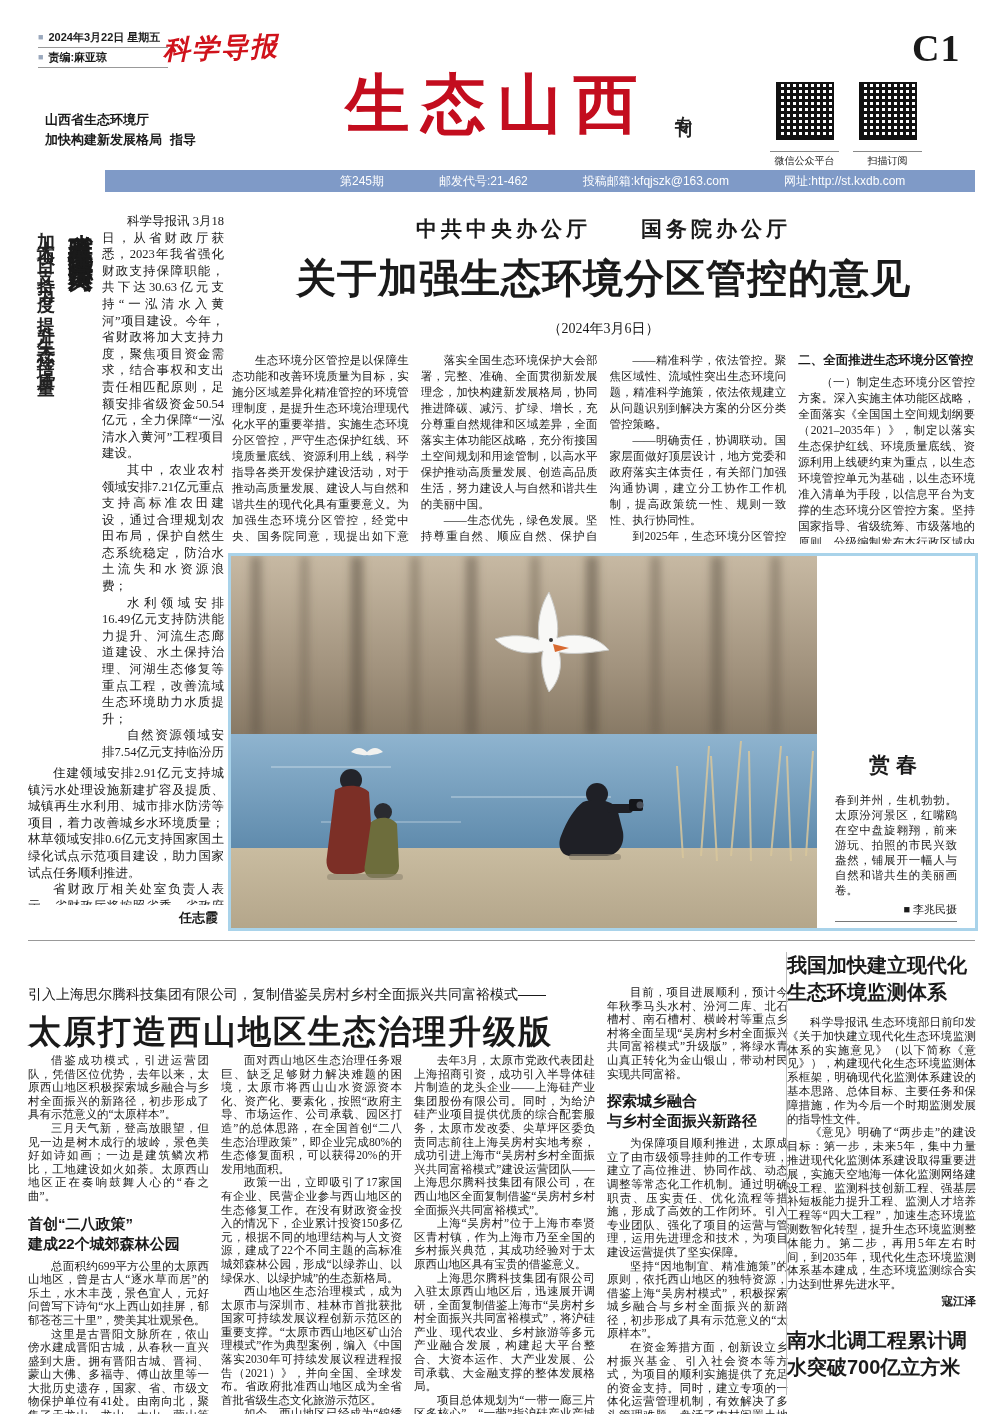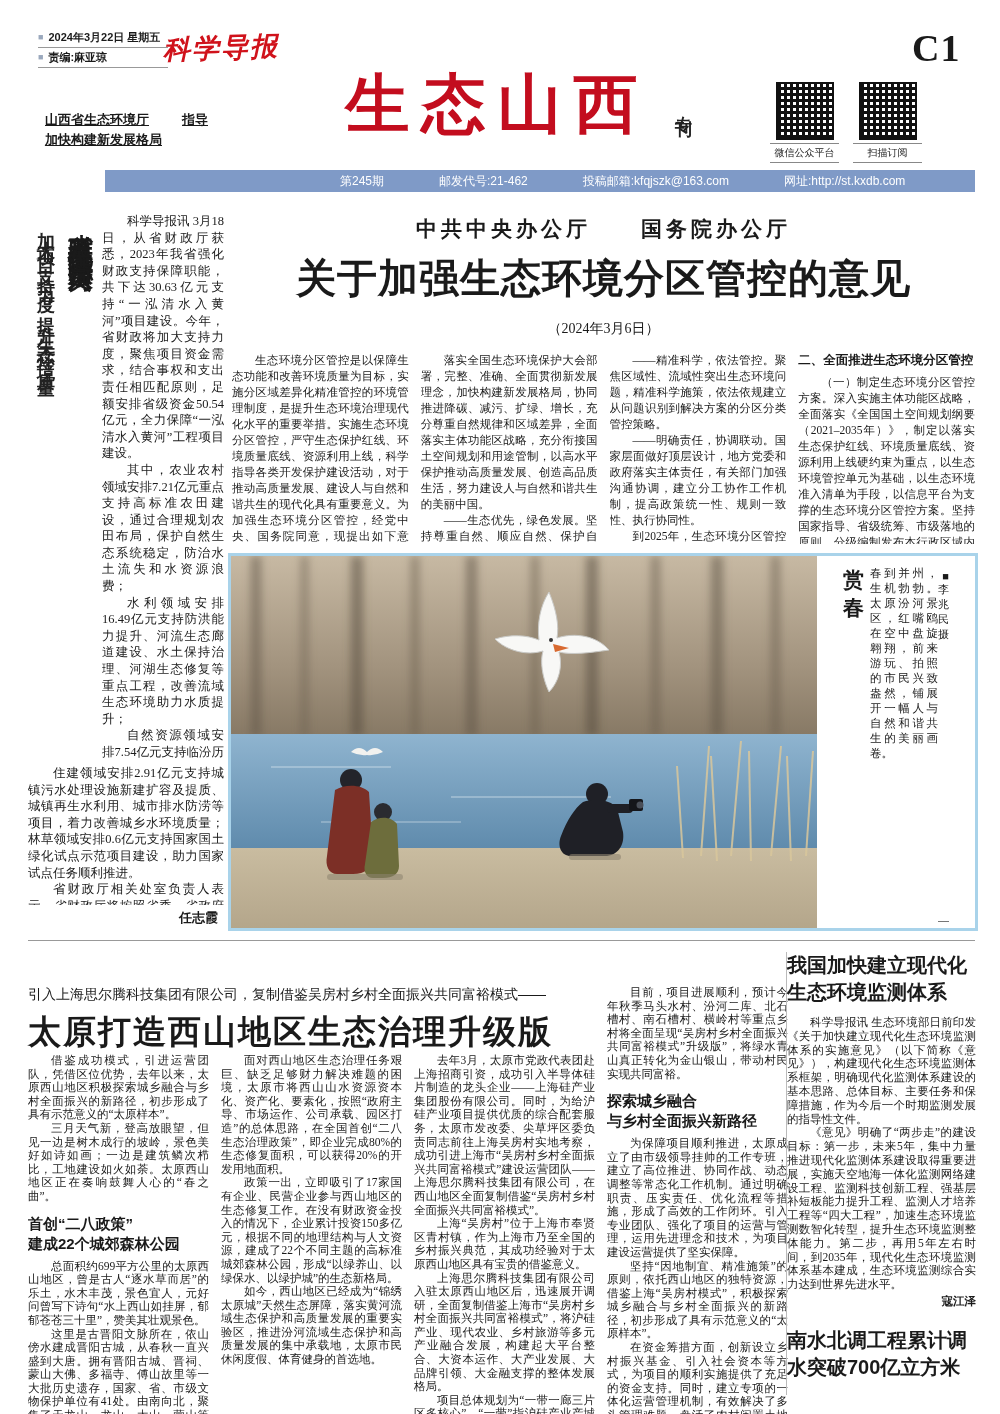--- a/index.html
+++ b/index.html
@@ -7,34 +7,34 @@
         font-family:"Liberation Serif","DejaVu Serif",serif;color:#1a1a1a;}
   .sans{font-family:"Liberation Sans","DejaVu Sans",sans-serif;}
 
   
   .meta-top{position:absolute;left:38px;top:28px;width:130px;font-size:11px;font-weight:bold;}
   .meta-row{display:flex;align-items:center;gap:5px;border-bottom:1px solid #999;padding:2px 0;}
   .sq{color:#9aa8bd;font-size:9px;line-height:1;}
   .logo{position:absolute;left:163px;top:30px;color:#d0121b;font-size:27px;font-weight:bold;
         font-style:italic;letter-spacing:2px;transform:rotate(-2deg);}
   .orgs{position:absolute;left:45px;top:110px;font-size:13px;font-weight:bold;line-height:20px;}
-  .orgs-wrap{display:flex;align-items:flex-start;gap:20px;text-decoration:underline;}
+  .orgs-wrap{display:flex;align-items:flex-end;gap:8px;}
   .org-label{font-size:13px;font-weight:bold;}
   .edition-title{position:absolute;left:325px;top:70px;width:345px;text-align:center;
         color:#c30d1e;font-size:64px;font-weight:900;letter-spacing:12px;line-height:1.1;}
   .edition-sub{position:absolute;left:672px;top:102px;writing-mode:vertical-rl;
         font-size:17px;letter-spacing:6px;color:#222;font-weight:bold;}
   .page-no{position:absolute;left:912px;top:26px;font-size:38px;font-weight:bold;letter-spacing:1px;}
   .qr-area{position:absolute;left:770px;top:82px;width:152px;display:flex;gap:14px;}
   .qr-cell{flex:1;text-align:center;}
   .qr{width:54px;height:54px;margin:0 auto;background:
       repeating-linear-gradient(0deg,#111 0 3px,transparent 3px 6px),
       repeating-linear-gradient(90deg,#111 0 3px,transparent 3px 6px);
       border:2px solid #111;}
-  .qr-label{font-size:10px;margin-top:3px;border-top:1px solid #888;border-bottom:1px solid #888;
+  .qr-label{font-size:10px;margin-top:11px;border-top:1px solid #888;border-bottom:1px solid #888;
       padding:2px 0;text-align:center;}
 
   .issue-bar{position:absolute;left:105px;top:170px;width:870px;height:22px;background:#7f9ac7;
       color:#fff;font-size:12px;display:flex;align-items:center;gap:55px;padding-left:235px;
       box-sizing:border-box;}
 
   
   .left-article{position:absolute;left:28px;top:213px;width:196px;height:722px;}
   .la-top{display:flex;height:548px;}
   .la-subtitle{writing-mode:vertical-rl;font-size:18px;letter-spacing:9px;width:30px;
@@ -55,21 +55,21 @@
   .ma-cols{display:flex;gap:12px;margin-top:14px;height:192px;}
   .ma-col{flex:1;font-size:11.5px;line-height:16px;text-align:justify;overflow:hidden;}
   .sec-head{font-family:"Liberation Sans","DejaVu Sans",sans-serif;font-weight:bold;margin:8px 0 6px;}
   .sec-head.h1{font-size:14px;}
   .sec-head.h2{font-size:12.5px;margin-top:0;}
 
   
   .photo-frame{position:absolute;left:228px;top:553px;width:750px;height:378px;
       border:3px solid #a9d3ea;box-sizing:border-box;display:flex;background:#fff;}
   .photo-art{width:586px;height:100%;display:block;}
-  .photo-caption{flex:1;display:flex;flex-direction:row;padding:10px 26px 6px;box-sizing:border-box;}
+  .photo-caption{flex:1;display:flex;flex-direction:column;padding:10px 18px 6px;box-sizing:border-box;}
   .cap-spacer{flex:1;}
   .cap-title{text-align:center;font-size:21px;font-weight:bold;letter-spacing:6px;margin-bottom:14px;}
   .cap-text{font-size:11.5px;line-height:15px;text-align:justify;}
   .cap-credit{text-align:right;font-size:11px;margin-top:4px;border-bottom:1px solid #777;padding-bottom:4px;}
 
   .section-rule{position:absolute;left:28px;top:940px;width:947px;border-top:1px solid #999;}
 
   
   .bottom-article{position:absolute;left:28px;top:952px;width:760px;height:443px;margin-top:34px;}
   .ba-header{position:absolute;left:0;top:0;width:560px;}
@@ -296,29 +296,30 @@
 建成22个城郊森林公园</div>
         <div>
             <p class="para">总面积约699平方公里的太原西山地区，曾是古人“逐水草而居”的乐土，水木丰茂，景色宜人，元好问曾写下诗句“水上西山如挂屏，郁郁苍苍三十里”，赞美其壮观景色。</p>
             <p class="para">这里是古晋阳文脉所在，依山傍水建成晋阳古城，从春秋一直兴盛到大唐。拥有晋阳古城、晋祠、蒙山大佛、多福寺、傅山故里等一大批历史遗存，国家、省、市级文物保护单位有41处。由南向北，聚集了天龙山、龙山、太山、蒙山等名山，可谓是山山有文物、山山有历史、山山有美景。</p>
           </div>
       </div>
       <div class="ba-col offset">
         <div>
             <p class="para">面对西山地区生态治理任务艰巨、缺乏足够财力解决难题的困境，太原市将西山山水资源资本化、资产化、要素化，按照“政府主导、市场运作、公司承载、园区打造”的总体思路，在全国首创“二八生态治理政策”，即企业完成80%的生态修复面积，可以获得20%的开发用地面积。</p>
             <p class="para">政策一出，立即吸引了17家国有企业、民营企业参与西山地区的生态修复工作。在没有财政资金投入的情况下，企业累计投资150多亿元，根据不同的地理结构与人文资源，建成了22个不同主题的高标准城郊森林公园，形成“以绿养山、以绿保水、以绿护城”的生态新格局。</p>
+            <p class="para">西山地区生态治理模式，成为太原市与深圳市、桂林市首批获批国家可持续发展议程创新示范区的重要支撑。“太原市西山地区矿山治理模式”作为典型案例，编入《中国落实2030年可持续发展议程进程报告（2021）》，并向全国、全球发布。省政府批准西山地区成为全省首批省级生态文化旅游示范区。</p>
             <p class="para">如今，西山地区已经成为“锦绣太原城”天然生态屏障，落实黄河流域生态保护和高质量发展的重要实验区，推进汾河流域生态保护和高质量发展的集中承载地，太原市民休闲度假、体育健身的首选地。</p>
           </div>
 
       </div>
       <div class="ba-col offset">
         <div>
             <p class="para">去年3月，太原市党政代表团赴上海招商引资，成功引入半导体硅片制造的龙头企业——上海硅产业集团股份有限公司。同时，为给沪硅产业项目提供优质的综合配套服务，太原市发改委、尖草坪区委负责同志前往上海吴房村实地考察，成功引进上海市“吴房村乡村全面振兴共同富裕模式”建设运营团队——上海思尔腾科技集团有限公司，在西山地区全面复制借鉴“吴房村乡村全面振兴共同富裕模式”。</p>
             <p class="para">上海“吴房村”位于上海市奉贤区青村镇，作为上海市乃至全国的乡村振兴典范，其成功经验对于太原西山地区具有宝贵的借鉴意义。</p>
-            <p class="para">上海思尔腾科技集团有限公司入驻太原西山地区后，迅速展开调研，全面复制借鉴上海市“吴房村乡村全面振兴共同富裕模式”，将沪硅产业、现代农业、乡村旅游等多元产业融合发展，构建起大平台整合、大资本运作、大产业发展、大品牌引领、大金融支撑的整体发展格局。</p>
+            <p class="para">上海思尔腾科技集团有限公司入驻太原西山地区后，迅速展开调研，全面复制借鉴上海市“吴房村乡村全面振兴共同富裕模式”，将沪硅产业、现代农业、乡村旅游等多元产业融合发展，构建起大平台整合、大资本运作、大产业发展、公司承载、大金融支撑的整体发展格局。</p>
             <p class="para">项目总体规划为“一带一廊三片区多核心”，“一带”指沪硅产业产城乡融合发展带（山上山下融合发展）。“一廊”指汾河绿脉文旅产业走廊（汾河二库、老龙头公园、汾河四期）。“三片区”指沪硅产业动能策源区（中北高新区上兰片区）、现代农业创新示范区（柴村街道、向阳片区）、西山乡村振兴示范区（马头水村、六合村、多福村）。“多核心”指围绕各片区业态布局，形成科创硅谷、产业智造、北现代农业产业园、南农旅融合农业园、马头水山乡青创、横岭山林宿集、石槽休闲活力、汾河二库水上游乐、汾河老龙头公园、汾河雁丘文化公园等重点产业核心项目。</p>
           </div>
       </div>
       <div class="ba-col">
         <div>
             <p class="para">目前，项目进展顺利，预计今年秋季马头水村、汾河二库、北石槽村、南石槽村、横岭村等重点乡村将全面呈现“吴房村乡村全面振兴共同富裕模式”升级版”，将绿水青山真正转化为金山银山，带动村民实现共同富裕。</p>
           </div>
         <div class="sub-head">探索城乡融合
 与乡村全面振兴新路径</div>
         <div>

